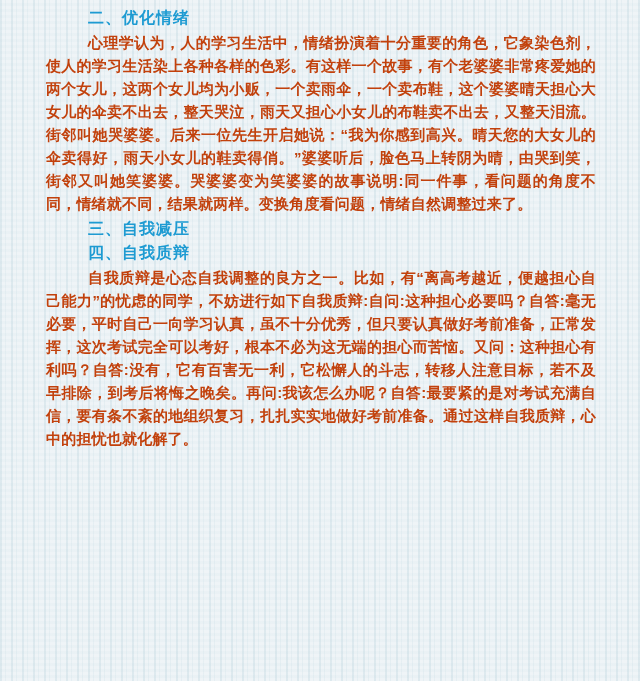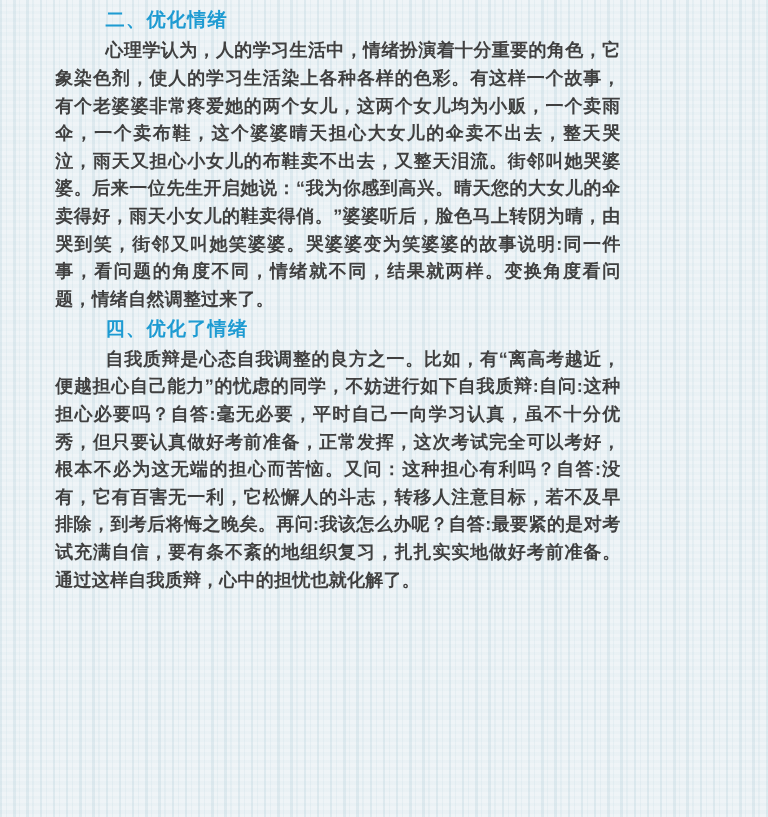--- a/index.html
+++ b/index.html
@@ -18,21 +18,21 @@
         rgba(255,255,255,0)   2px, rgba(255,255,255,0)   5px,
         rgba(190,215,224,0.20) 5px, rgba(190,215,224,0.20) 6px,
         rgba(255,255,255,0)   6px, rgba(255,255,255,0)  11px),
       repeating-linear-gradient(0deg,
         rgba(255,255,255,0.10) 0px, rgba(255,255,255,0.10) 3px,
         rgba(205,225,232,0.10) 3px, rgba(205,225,232,0.10) 6px);
     font-family: "Liberation Sans", "DejaVu Sans", sans-serif;
   }
   .page {
     box-sizing: border-box;
-    width: 561px;
+    width: 640px;
     height: 681px;
     padding: 7px 44px 6px 46px;
   }
   .section-heading {
     margin: 0 0 3px 42px;
     padding: 0;
     font-size: 16px;
     line-height: 21px;
     font-weight: 700;
     letter-spacing: 1px;
@@ -41,36 +41,37 @@
   .section-heading.gap-above {
     margin-top: 2px;
   }
   .para {
     margin: 0 0 3px 0;
     padding: 0;
     font-size: 15px;
     line-height: 23px;
     letter-spacing: 0.2px;
     font-weight: 600;
-    color: #404040;
+    color: #c2410c;
     text-align: justify;
     text-indent: 42px;
     text-justify: inter-ideograph;
     word-break: break-all;
   }
 </style>
 </head>
 <body>
 
 <div class="page">
 
   <h2 class="section-heading">二、优化情绪</h2>
 
   <p class="para">心理学认为，人的学习生活中，情绪扮演着十分重要的角色，它象染色剂，使人的学习生活染上各种各样的色彩。有这样一个故事，有个老婆婆非常疼爱她的两个女儿，这两个女儿均为小贩，一个卖雨伞，一个卖布鞋，这个婆婆晴天担心大女儿的伞卖不出去，整天哭泣，雨天又担心小女儿的布鞋卖不出去，又整天泪流。街邻叫她哭婆婆。后来一位先生开启她说：“我为你感到高兴。晴天您的大女儿的伞卖得好，雨天小女儿的鞋卖得俏。”婆婆听后，脸色马上转阴为晴，由哭到笑，街邻又叫她笑婆婆。哭婆婆变为笑婆婆的故事说明:同一件事，看问题的角度不同，情绪就不同，结果就两样。变换角度看问题，情绪自然调整过来了。</p>
 
 
+  <h2 class="section-heading gap-above">三、自我减压</h2>
 
 
-  <h2 class="section-heading gap-above">四、优化了情绪</h2>
+  <h2 class="section-heading gap-above">四、自我质辩</h2>
 
   <p class="para">自我质辩是心态自我调整的良方之一。比如，有“离高考越近，便越担心自己能力”的忧虑的同学，不妨进行如下自我质辩:自问:这种担心必要吗？自答:毫无必要，平时自己一向学习认真，虽不十分优秀，但只要认真做好考前准备，正常发挥，这次考试完全可以考好，根本不必为这无端的担心而苦恼。又问：这种担心有利吗？自答:没有，它有百害无一利，它松懈人的斗志，转移人注意目标，若不及早排除，到考后将悔之晚矣。再问:我该怎么办呢？自答:最要紧的是对考试充满自信，要有条不紊的地组织复习，扎扎实实地做好考前准备。通过这样自我质辩，心中的担忧也就化解了。</p>
 
 </div>
 
 </body></html>

